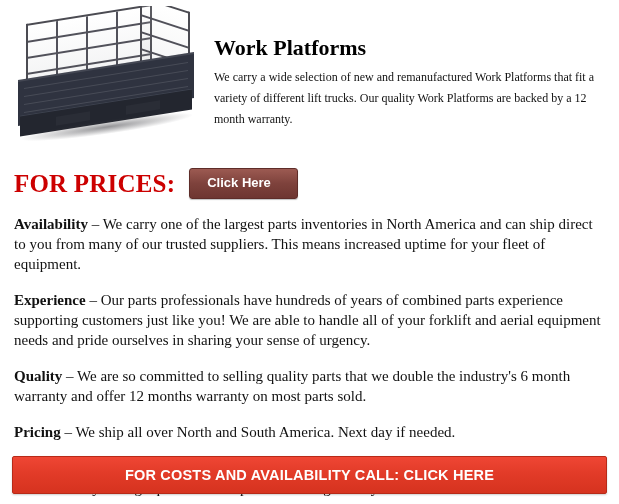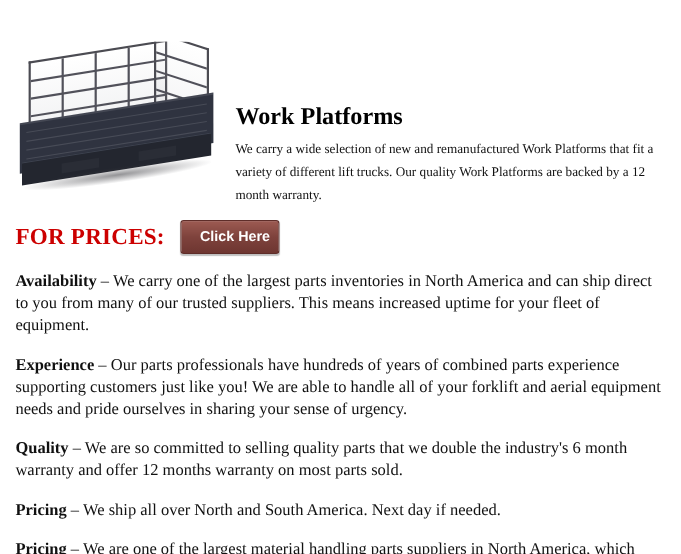--- a/index.html
+++ b/index.html
@@ -18,22 +18,21 @@
     position: relative;
     width: 619px;
     height: 504px;
     box-sizing: border-box;
     padding: 6px 12px 0 12px;
   }
 
   
   .top {
     display: flex;
-    align-items: flex-end;
-    margin-top: 32px;
+    align-items: center;
   }
   .product-image {
     width: 192px;
     height: 150px;
     flex: 0 0 192px;
     position: relative;
     overflow: hidden;
   }
   
   .pf-wrap {
@@ -159,34 +158,34 @@
   }
 
   
   .prices-row {
     display: flex;
     align-items: center;
     margin-top: 12px;
     padding-left: 2px;
   }
   .prices-label {
-    font-size: 21px;
+    font-size: 25px;
     font-weight: bold;
     color: #cc0000;
     letter-spacing: 0.2px;
     margin-right: 14px;
   }
   .click-here-btn {
     display: inline-block;
     background: linear-gradient(180deg, #9c5a52 0%, #7e423c 50%, #6e3631 100%);
     color: #ffffff;
     font-family: "Liberation Sans", sans-serif;
     font-size: 13px;
     font-weight: bold;
-    padding: 7px 8px 8px 17px;
+    padding: 7px 26px 8px 17px;
     border: 1px solid #5e2d29;
     border-radius: 3px;
     cursor: pointer;
     line-height: 14px;
     box-shadow: 0 1px 1px rgba(0,0,0,0.25);
   }
 
   
   .body-copy {
     margin-top: 12px;
@@ -288,14 +287,15 @@
     <p class="para">
       <b>Pricing</b><span> – </span><span>We ship all over North and South America.  Next day if needed.</span>
     </p>
 
     <p class="para">
       <b>Pricing</b><span> – </span><span>We are one of the largest material handling parts suppliers in North America, which means we buy in large quantities and pass the savings onto you.</span>
     </p>
 
   </div>
 
+  <div class="footer-cta">FOR COSTS AND AVAILABILITY CALL: CLICK HERE</div>
 
 </div>
 
 </body></html>

